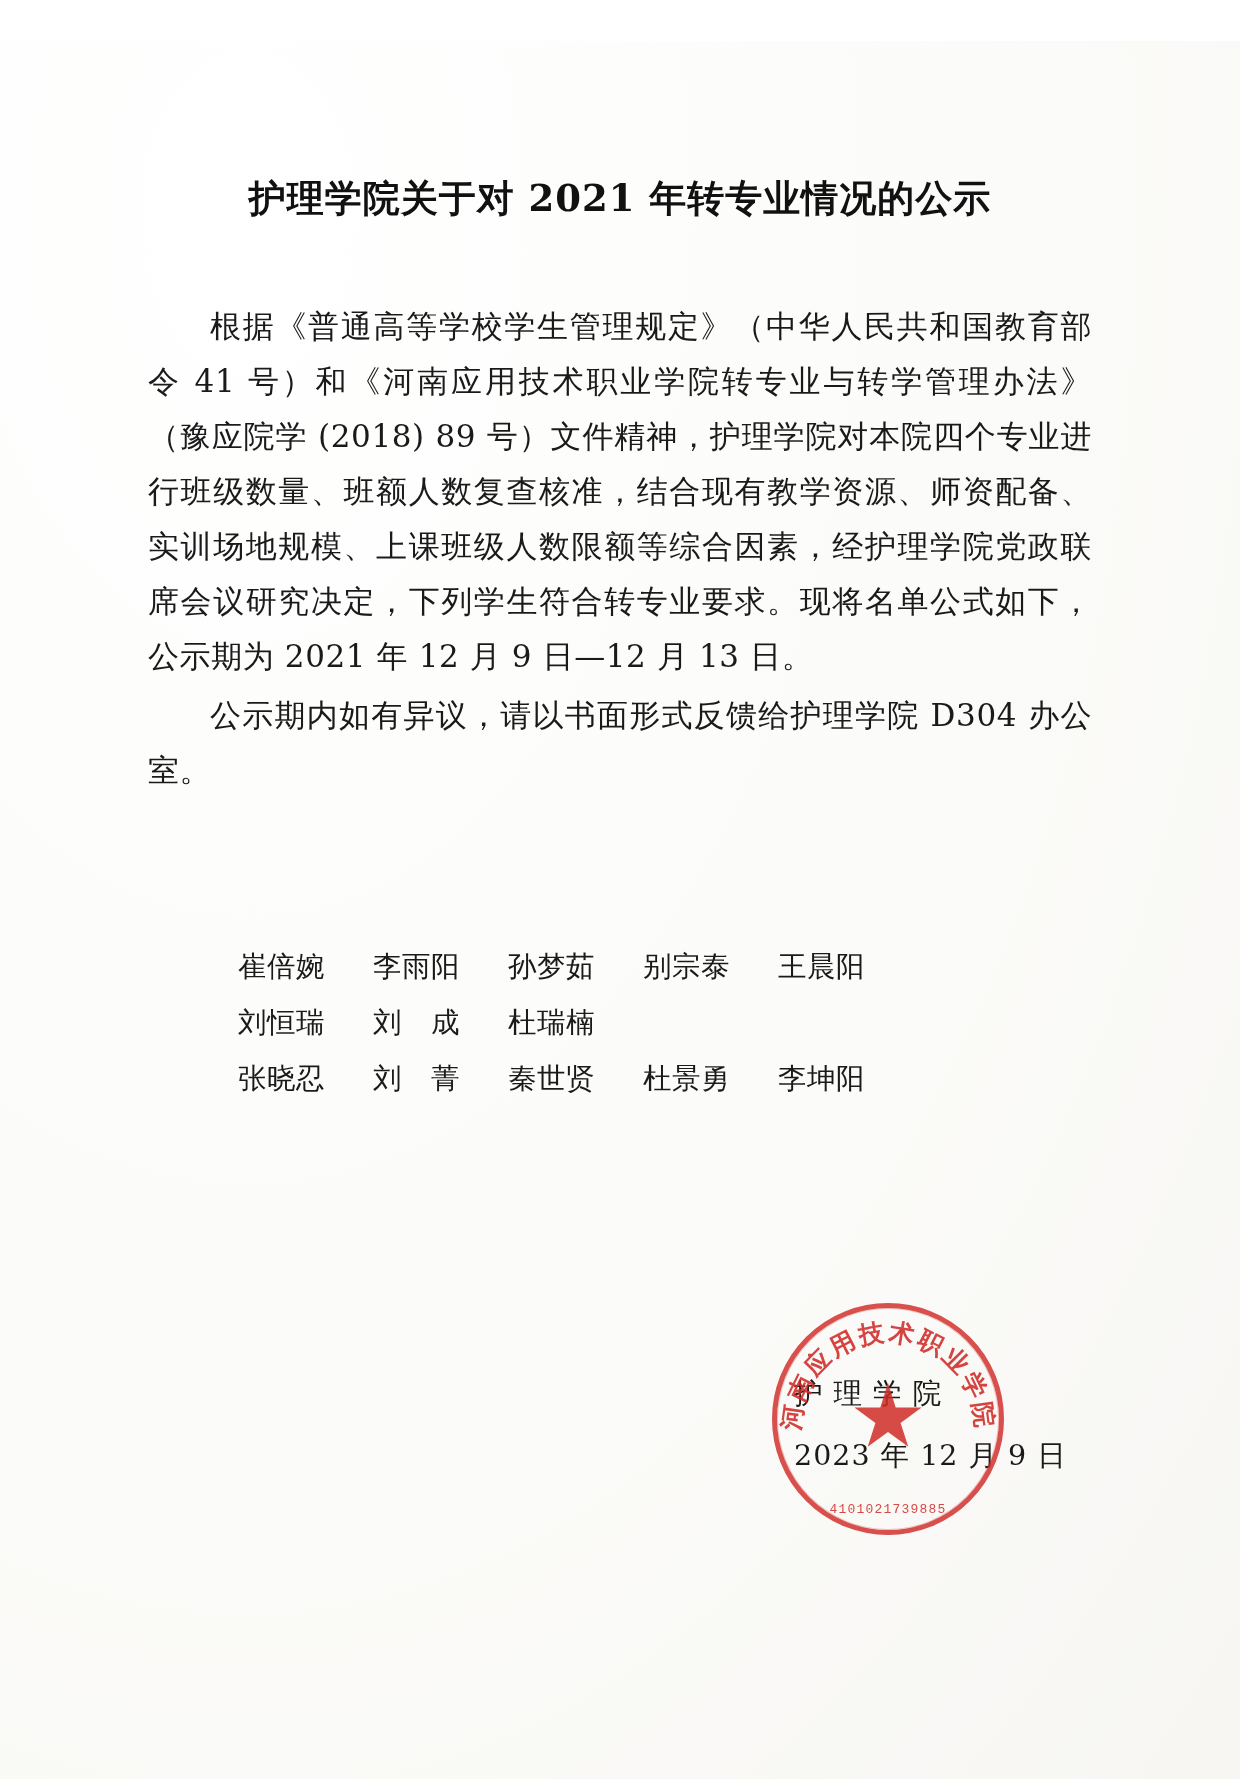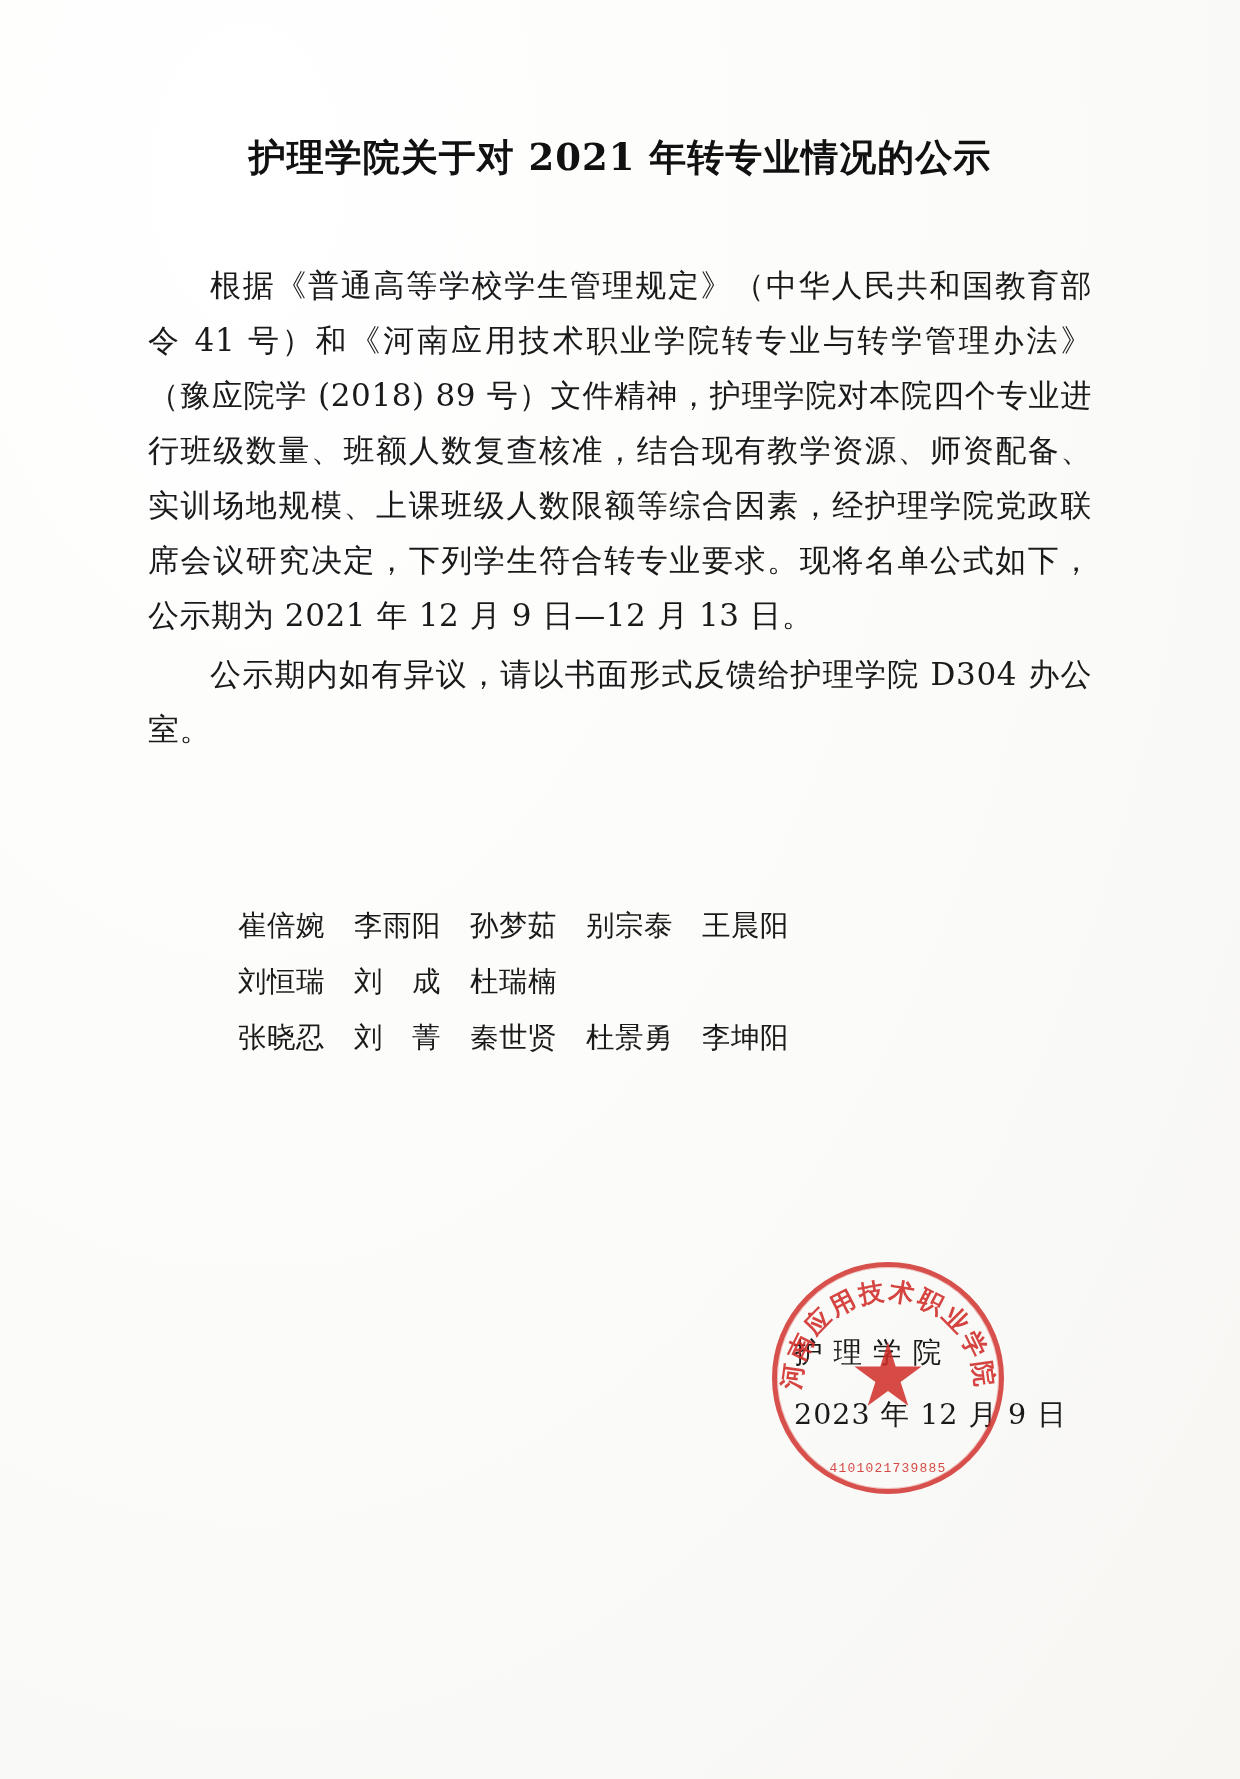--- a/index.html
+++ b/index.html
@@ -13,20 +13,21 @@
     position: relative;
     font-family: "DejaVu Serif", "Liberation Serif", serif;
     color: #141414;
     overflow: hidden;
   }
 
   .page {
     position: absolute;
     inset: 0;
     background: #fde047;
+    margin-top: 41px;
   }
 
   
   .paper-tint {
     position: absolute;
     inset: 0;
     background:
       radial-gradient(ellipse at 20% 10%, #ffffff 0%, #fbfbf9 55%, #f7f6f3 100%);
     pointer-events: none;
   }
@@ -69,20 +70,21 @@
     top: 898px;
     left: 238px;
     width: 720px;
   }
   .name-row {
     display: flex;
     font-size: 28.5px;
     line-height: 56px;
     letter-spacing: 0.5px;
     color: #1a1a1a;
+    gap: 19px;
   }
   .name-cell {
     width: 116px;
     flex: 0 0 116px;
     text-align: left;
     white-space: pre;
   }
 
   .signature {
     position: absolute;

